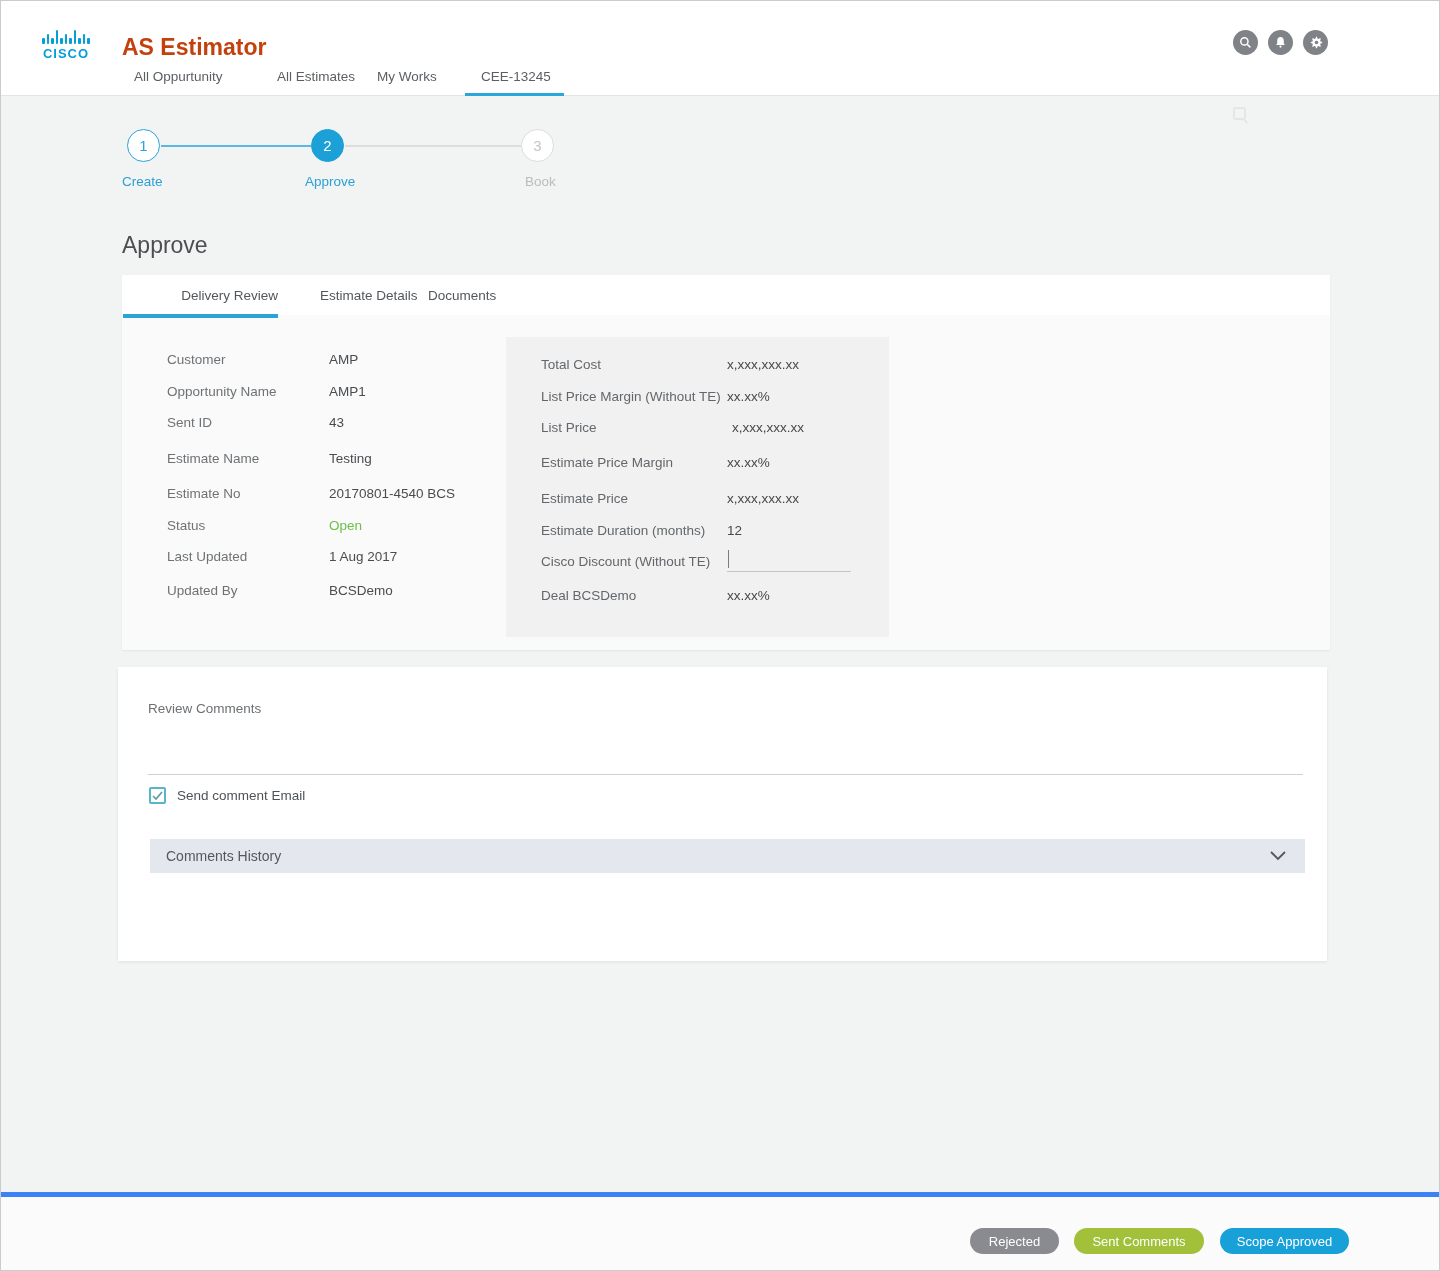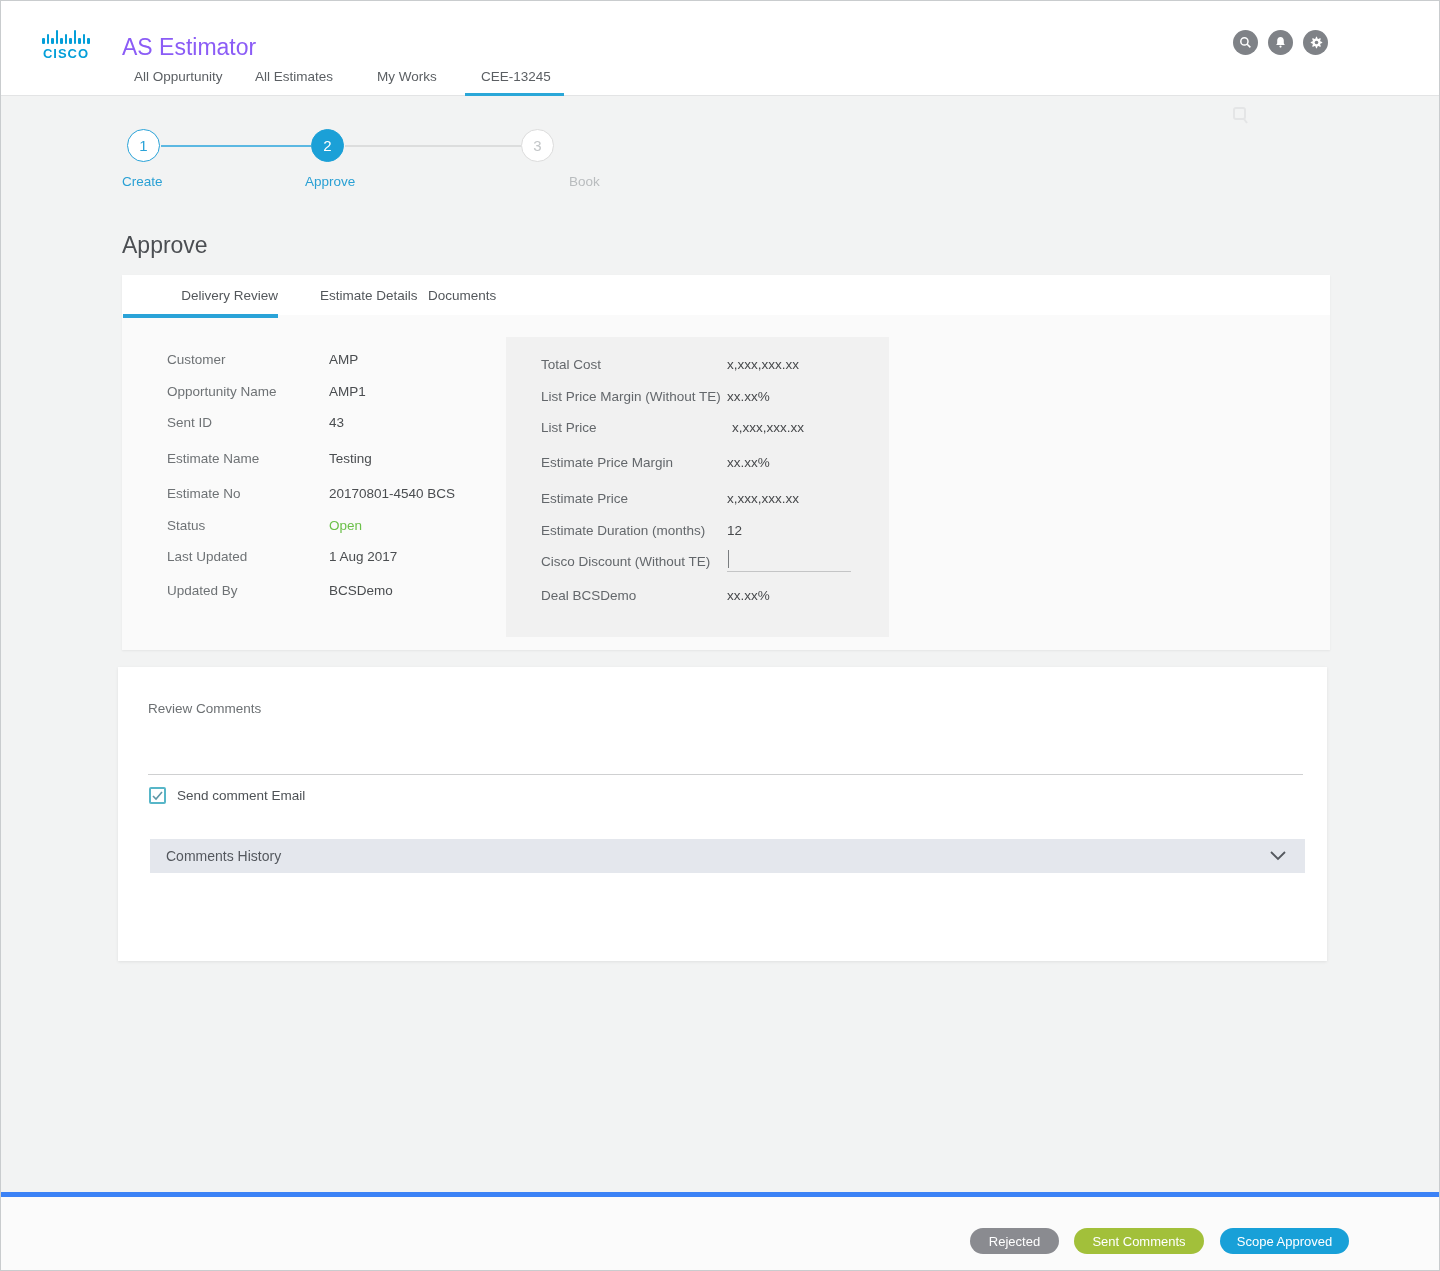--- a/index.html
+++ b/index.html
@@ -15,24 +15,24 @@
 
   
   .header {
     position:absolute; left:0; top:0; width:1440px; height:96px;
     background:#ffffff; border-bottom:1px solid #e3e4e5;
   }
   .logo { position:absolute; left:40px; top:28px; width:52px; text-align:center; }
   .logo-bars { display:flex; align-items:flex-end; justify-content:center; gap:2px; height:16px; }
   .logo-bars i { display:block; width:2.5px; background:#049fd9; border-radius:1px; }
   .logo-word { font-size:13px; font-weight:bold; color:#049fd9; letter-spacing:1px; margin-top:2px; }
-  .app-title { position:absolute; left:122px; top:34px; font-size:23px; color:#8b5cf6; }
+  .app-title { position:absolute; left:122px; top:34px; font-size:23px; color:#c2410c;font-weight:bold; }
   .nav { position:absolute; left:0; bottom:0; width:100%; height:30px; font-size:13.5px; color:#5b5f63; }
   .nav-item { position:absolute; top:4px; cursor:pointer; }
-  .nav-item.n0 { left:134px; } .nav-item.n1 { left:255px; } .nav-item.n2 { left:377px; } .nav-item.n3 { left:481px; }
+  .nav-item.n0 { left:134px; } .nav-item.n1 { left:277px; } .nav-item.n2 { left:377px; } .nav-item.n3 { left:481px; }
   .nav-underline { position:absolute; left:465px; bottom:-1px; width:99px; height:3px; background:#2aa7d8; }
   .header-icons { position:absolute; right:112px; top:30px; display:flex; gap:10px; }
   .hicon {
     width:25px; height:25px; border-radius:50%; background:#7f8287;
     display:flex; align-items:center; justify-content:center; cursor:pointer;
   }
   .ghost-search { position:absolute; left:1232px; top:106px; opacity:1; }
 
   
   .stepper { position:absolute; left:0; top:0; }
@@ -42,21 +42,21 @@
   }
   .step1 { left:127px; top:129px; border:1.5px solid #2aa3d8; color:#2aa3d8; }
   .step2 { left:311px; top:129px; background:#1ba0d7; border:1.5px solid #1ba0d7; color:#fff; }
   .step3 { left:521px; top:129px; border:1.5px solid #dcdcdc; color:#c3c6c8; }
   .step-line { position:absolute; height:2px; top:145px; }
   .line-a { left:161px; width:150px; background:#5cb8e2; }
   .line-b { left:345px; width:176px; background:#dcdddd; }
   .step-label { position:absolute; top:174px; font-size:13.5px; }
   .lbl1 { left:122px; color:#2aa0d4; }
   .lbl2 { left:305px; color:#2aa0d4; }
-  .lbl3 { left:525px; color:#b9bcbe;margin-left:44px; }
+  .lbl3 { left:525px; color:#b9bcbe; }
 
   .page-title { position:absolute; left:122px; top:232px; font-size:23px; color:#4b4e52; }
 
   
   .card1 {
     position:absolute; left:122px; top:275px; width:1208px; height:375px;
     background:#fafafa; box-shadow:0 1px 2px rgba(0,0,0,0.06);
   }
   .tabbar { position:relative; width:100%; height:40px; background:#ffffff; }
   .tab { position:absolute; top:0; height:40px; display:flex; align-items:center; justify-content:flex-end;

